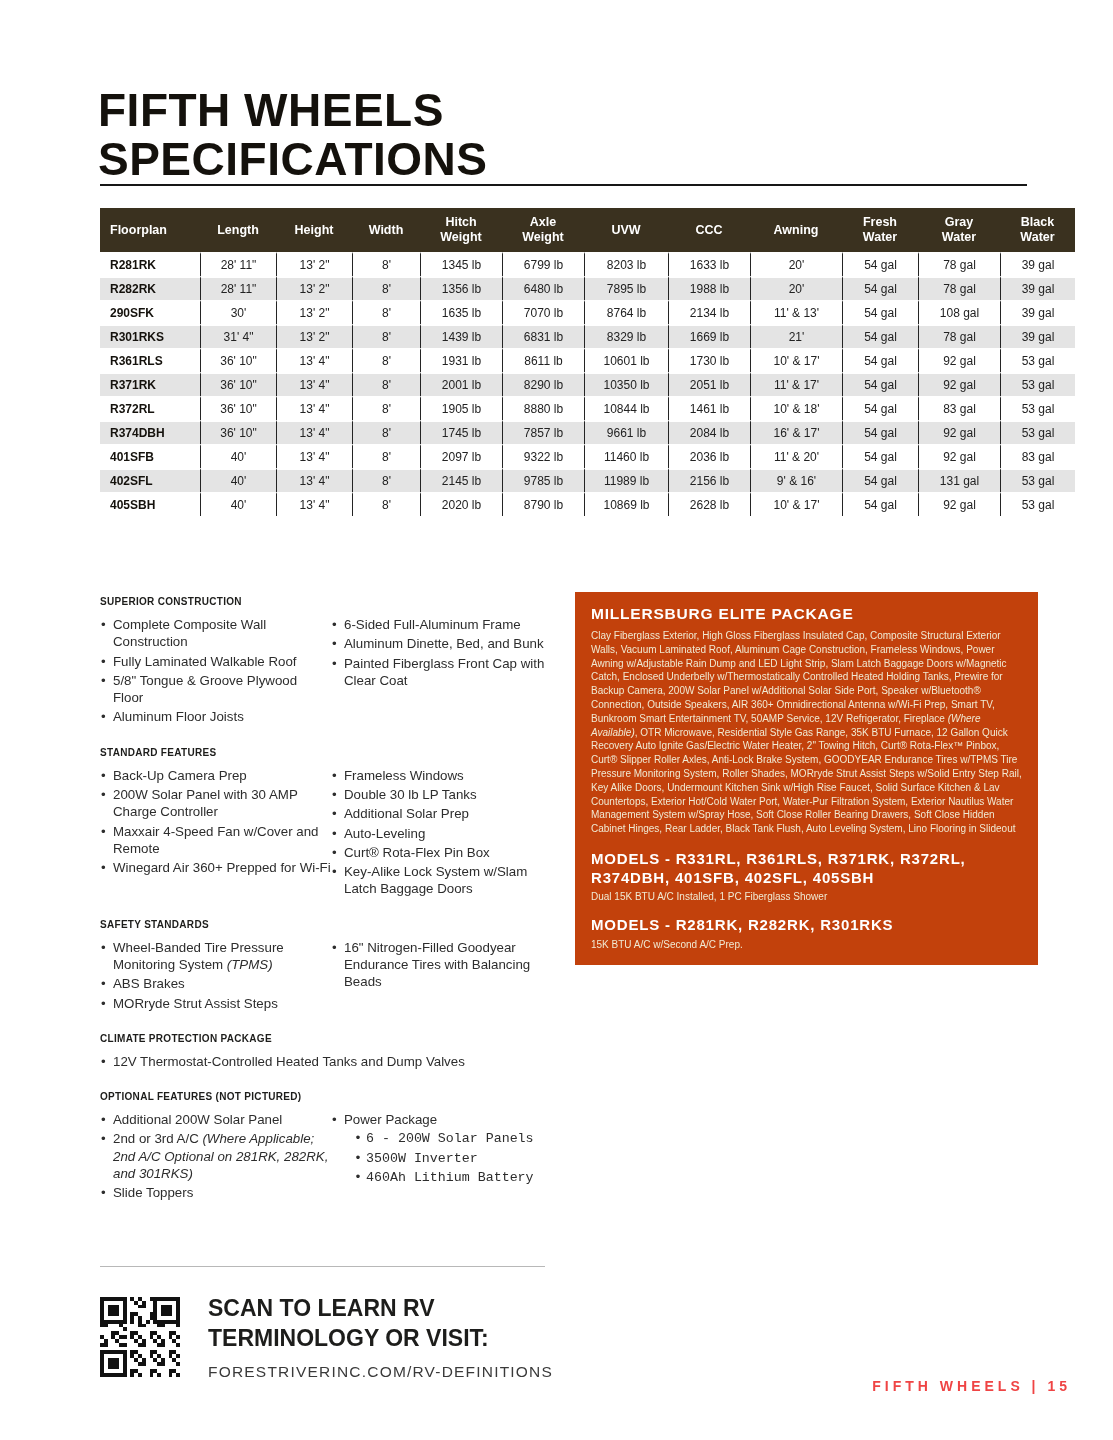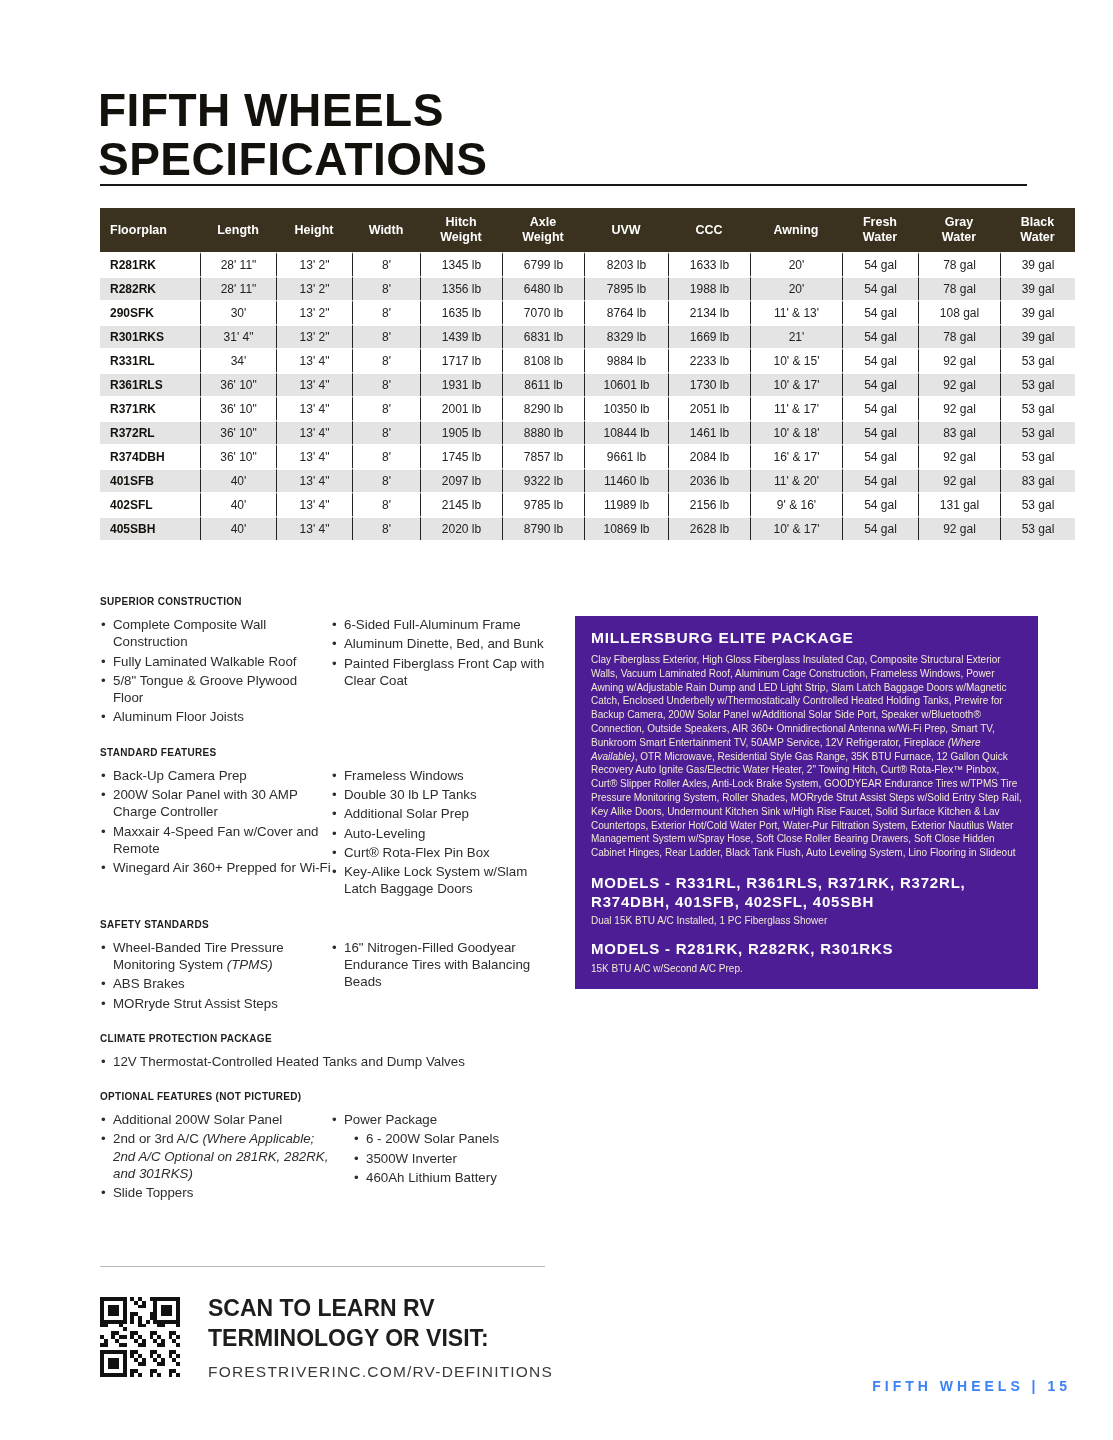--- a/index.html
+++ b/index.html
@@ -22,38 +22,38 @@
              padding-left:10px;color:#14110c;}
   table.spec tbody tr:nth-child(even) td{background:#e4e4e4;}
   
   #feature-sections{position:absolute;left:100px;top:596px;width:462px;}
   .fsec{margin-bottom:19px;}
   .fsec h3{margin:0 0 9px;font-size:10px;letter-spacing:.3px;color:#1d1d1b;font-weight:bold;}
   .fsec .cols{display:flex;}
   .fsec ul{flex:1 1 0;margin:0;padding:0;list-style:none;font-size:13.3px;line-height:1.3;color:#2d2d2d;}
   .fsec li{position:relative;padding-left:13px;margin-bottom:2px;}
   .fsec li::before{content:"\2022";position:absolute;left:1px;color:#2d2d2d;}
-  .fsec ul ul{margin:2px 0 0 9px;}
+  .fsec ul ul{margin:2px 0 0 9px;font-family:Liberation Mono, monospace;}
   
   .elite-box{position:absolute;left:575px;top:592px;width:463px;box-sizing:border-box;
              padding:13px 16px 15px;}
   .elite-box h2{margin:0 0 6px;font-size:15.5px;letter-spacing:.8px;color:#ffffff;font-weight:bold;}
   .elite-body{margin:0;font-size:10px;line-height:1.38;color:#f0ead3;}
   .model h4{margin:14px 0 4px;font-size:15px;letter-spacing:.8px;line-height:1.25;
             color:#ffffff;font-weight:bold;}
   .model .note{font-size:10px;color:#f0ead3;}
   
   .scan-rule{position:absolute;left:100px;top:1266px;width:445px;height:1px;background:#b8b8b8;}
   .scan{position:absolute;left:100px;top:1294px;display:flex;gap:28px;align-items:center;}
   .qr-wrap{width:80px;height:80px;flex:0 0 auto;}
   .scan-head{font-size:23px;font-weight:bold;line-height:1.3;color:#1d1d1b;}
   .scan-url{margin-top:9px;font-size:15.5px;letter-spacing:1.2px;color:#3a3a3a;}
   
   .footer{position:absolute;right:42px;top:1378px;font-size:14px;font-weight:bold;
-          letter-spacing:4px;color:#3b82f6;white-space:nowrap;}
+          letter-spacing:4px;color:#ef4444;white-space:nowrap;}
 </style>
 </head>
 <body>
 
 <div class="page">
 
   <h1 class="title"><span>FIFTH WHEELS</span><br><span>SPECIFICATIONS</span></h1>
   <div class="title-rule"></div>
 
   <table class="spec">
@@ -129,34 +129,20 @@
           <td>1439 lb</td>
           <td>6831 lb</td>
           <td>8329 lb</td>
           <td>1669 lb</td>
           <td>21'</td>
           <td>54 gal</td>
           <td>78 gal</td>
           <td>39 gal</td>
         </tr>
         <tr>
-          <td>R331RL</td>
-          <td>34'</td>
-          <td>13' 4"</td>
-          <td>8'</td>
-          <td>1717 lb</td>
-          <td>8108 lb</td>
-          <td>9884 lb</td>
-          <td>2233 lb</td>
-          <td>10' &amp; 15'</td>
-          <td>54 gal</td>
-          <td>92 gal</td>
-          <td>53 gal</td>
-        </tr>
-        <tr>
           <td>R361RLS</td>
           <td>36' 10"</td>
           <td>13' 4"</td>
           <td>8'</td>
           <td>1931 lb</td>
           <td>8611 lb</td>
           <td>10601 lb</td>
           <td>1730 lb</td>
           <td>10' &amp; 17'</td>
           <td>54 gal</td>
@@ -319,21 +305,21 @@
             <li>Power Package<ul>
                 <li>6 - 200W Solar Panels</li>
                 <li>3500W Inverter</li>
                 <li>460Ah Lithium Battery</li>
               </ul></li>
           </ul>
         </div>
       </div>
     </div>
 
-  <aside class="elite-box" id="elite-box" style="background: #4c1d95; margin-top: 24px;">
+  <aside class="elite-box" id="elite-box" style="background: #c2410c;">
     <h2>MILLERSBURG ELITE PACKAGE</h2>
     <p class="elite-body" id="elite-body">Clay Fiberglass Exterior, High Gloss Fiberglass Insulated Cap, Composite Structural Exterior Walls, Vacuum Laminated Roof, Aluminum Cage Construction, Frameless Windows, Power Awning w/Adjustable Rain Dump and LED Light Strip, Slam Latch Baggage Doors w/Magnetic Catch, Enclosed Underbelly w/Thermostatically Controlled Heated Holding Tanks, Prewire for Backup Camera, 200W Solar Panel w/Additional Solar Side Port, Speaker w/Bluetooth® Connection, Outside Speakers, AIR 360+ Omnidirectional Antenna w/Wi-Fi Prep, Smart TV, Bunkroom Smart Entertainment TV, 50AMP Service, 12V Refrigerator, Fireplace <i>(Where Available)</i>, OTR Microwave, Residential Style Gas Range, 35K BTU Furnace, 12 Gallon Quick Recovery Auto Ignite Gas/Electric Water Heater, 2" Towing Hitch, Curt® Rota-Flex™ Pinbox, Curt® Slipper Roller Axles, Anti-Lock Brake System, GOODYEAR Endurance Tires w/TPMS Tire Pressure Monitoring System, Roller Shades, MORryde Strut Assist Steps w/Solid Entry Step Rail, Key Alike Doors, Undermount Kitchen Sink w/High Rise Faucet, Solid Surface Kitchen &amp; Lav Countertops, Exterior Hot/Cold Water Port, Water-Pur Filtration System, Exterior Nautilus Water Management System w/Spray Hose, Soft Close Roller Bearing Drawers, Soft Close Hidden Cabinet Hinges, Rear Ladder, Black Tank Flush, Auto Leveling System, Lino Flooring in Slideout</p>
     <div id="elite-models">
         <div class="model">
           <h4>MODELS - R331RL, R361RLS, R371RK, R372RL, R374DBH, 401SFB, 402SFL, 405SBH</h4>
           <div class="note">Dual 15K BTU A/C Installed, 1 PC Fiberglass Shower</div>
         </div>
         <div class="model">
           <h4>MODELS - R281RK, R282RK, R301RKS</h4>
           <div class="note">15K BTU A/C w/Second A/C Prep.</div>

